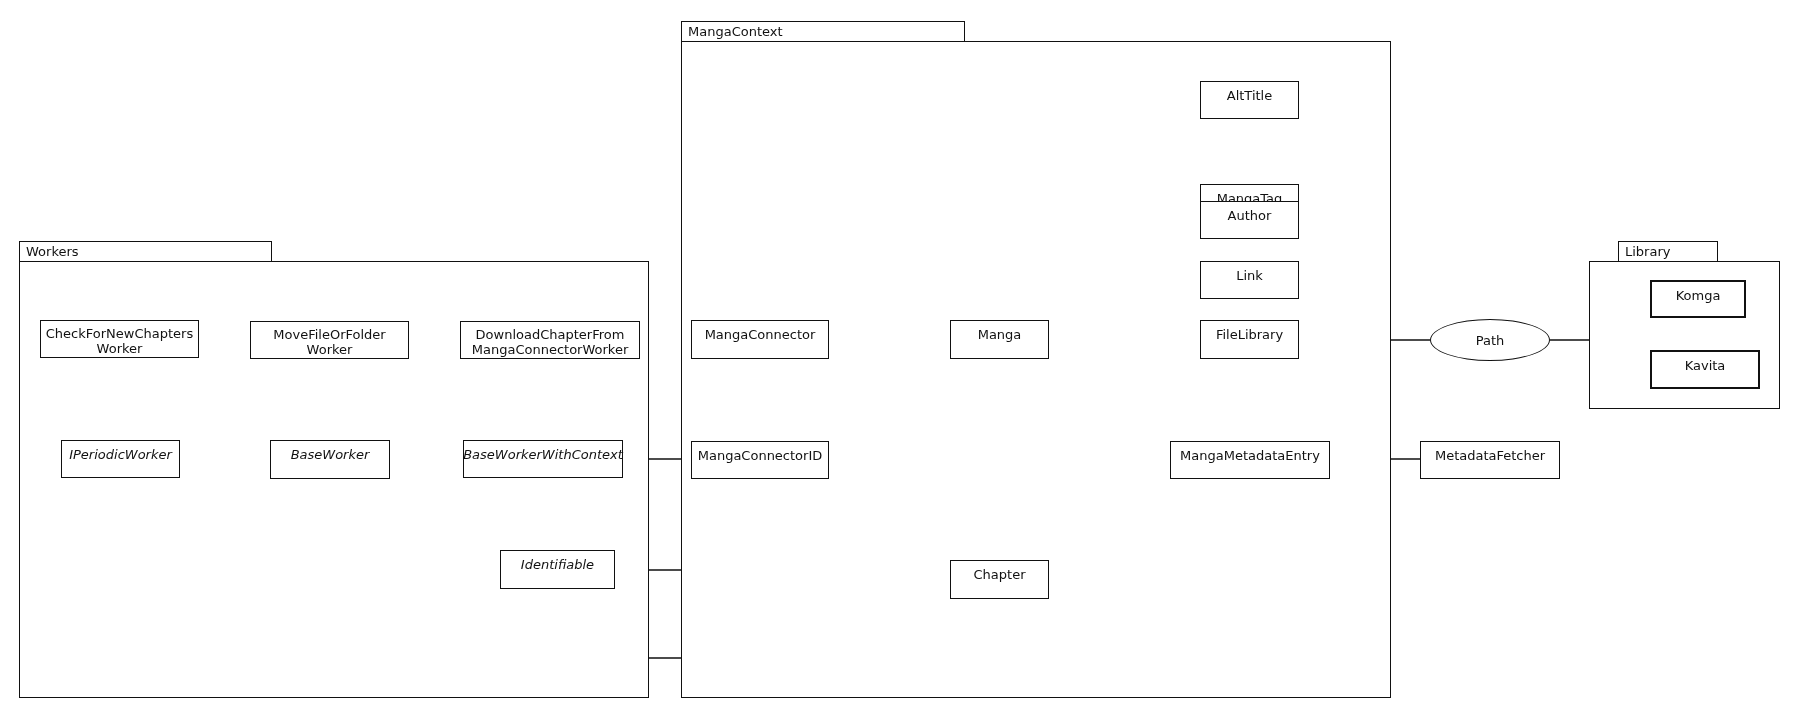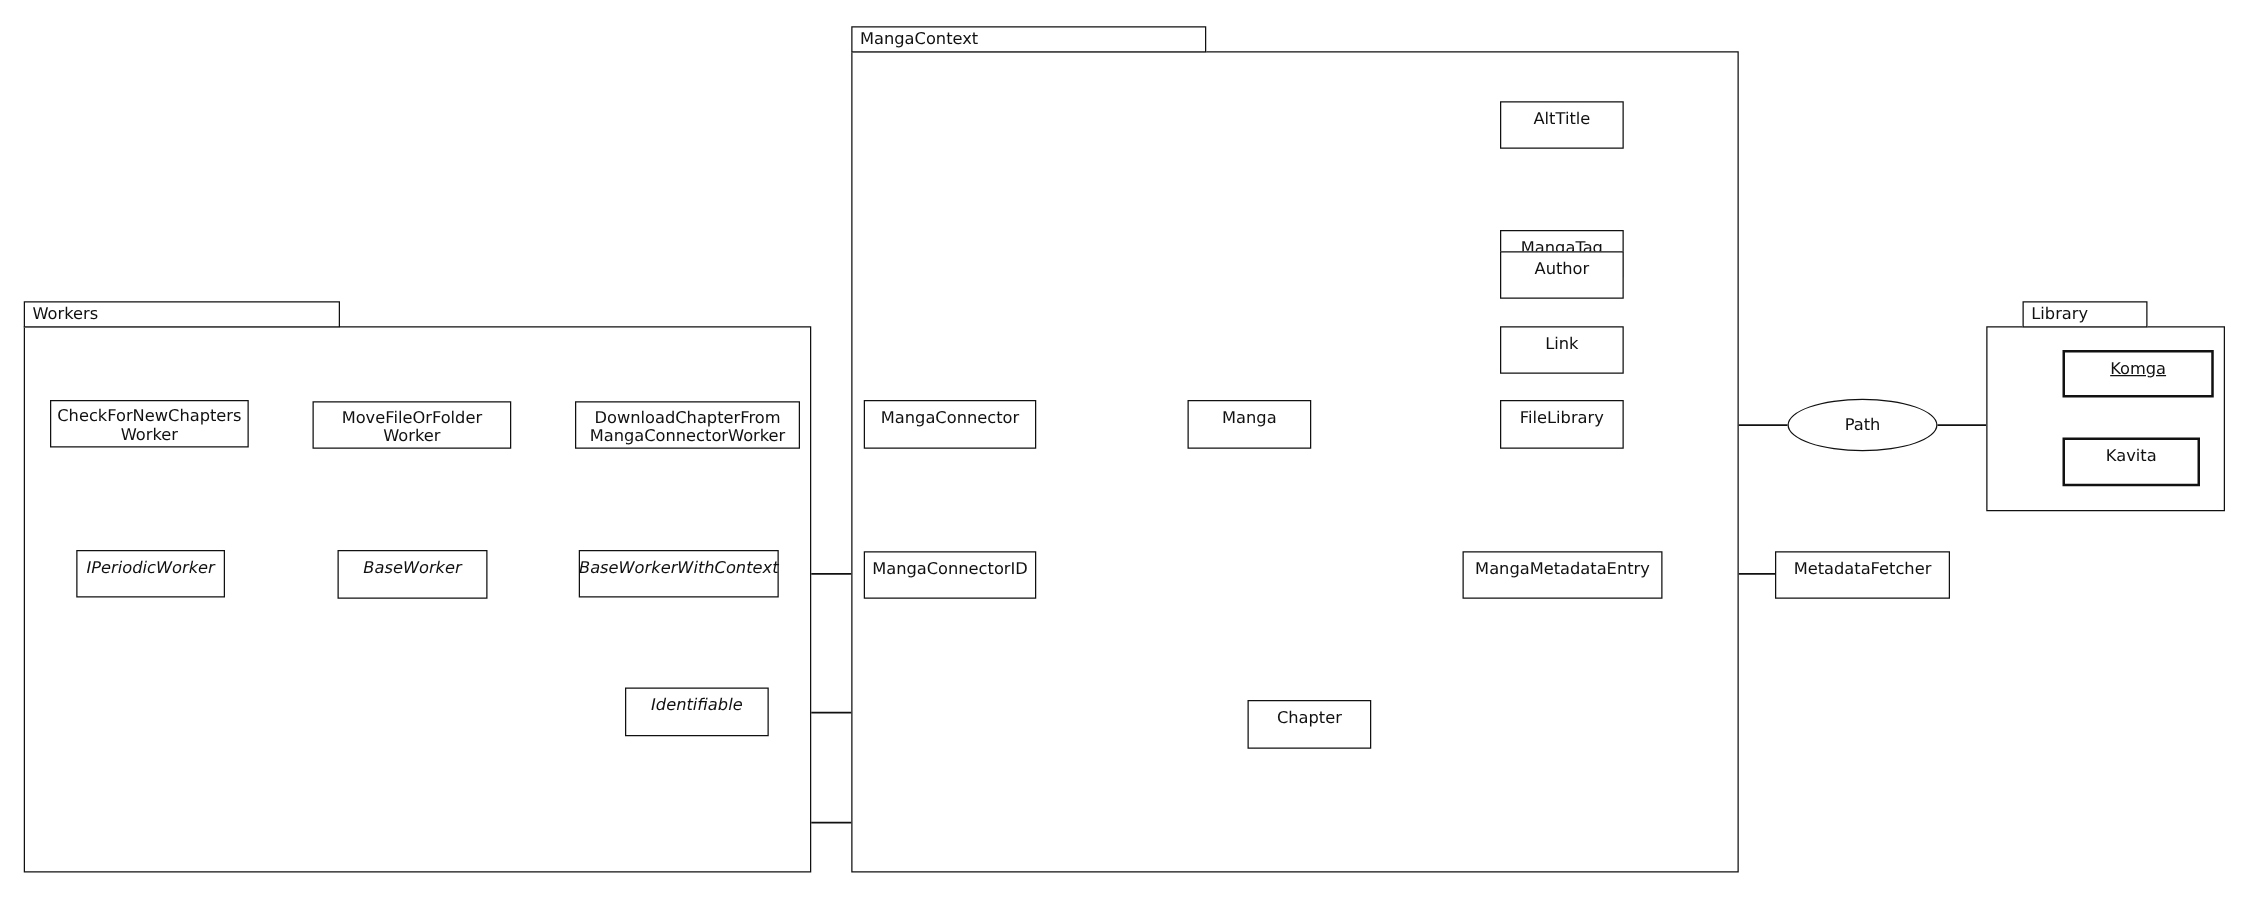--- a/index.html
+++ b/index.html
@@ -174,21 +174,21 @@
   </div>
 
   <div class="node single" style="left:691px; top:320px; width:138px; height:39px;">
     <span>MangaConnector</span>
   </div>
 
   <div class="node single" style="left:950px; top:320px; width:99px; height:39px;">
     <span>Manga</span>
   </div>
 
-  <div class="node single" style="left:950px; top:560px; width:99px; height:39px;margin-left:48px;">
+  <div class="node single" style="left:950px; top:560px; width:99px; height:39px;">
     <span>Chapter</span>
   </div>
 
   <div class="node single" style="left:1200px; top:81px; width:99px; height:38px;">
     <span>AltTitle</span>
   </div>
 
   <div class="node single" style="left:1200px; top:140px; width:99px; height:38px;margin-top:44px;">
     <span>MangaTag</span>
   </div>
@@ -210,21 +210,21 @@
   </div>
 
   <div class="node single" style="left:1170px; top:441px; width:160px; height:38px;">
     <span>MangaMetadataEntry</span>
   </div>
 
   <div class="ellipse-node" style="left:1430px; top:319px; width:120px; height:42px;">
     <span>Path</span>
   </div>
 
-  <div class="node single thick" style="left:1650px; top:280px; width:121px; height:38px;text-decoration:underline;">
+  <div class="node single thick" style="left:1650px; top:280px; width:96px; height:38px;">
     <span>Komga</span>
   </div>
 
   <div class="node single thick" style="left:1650px; top:350px; width:110px; height:39px;">
     <span>Kavita</span>
   </div>
 
 </div>
 
 </body></html>

